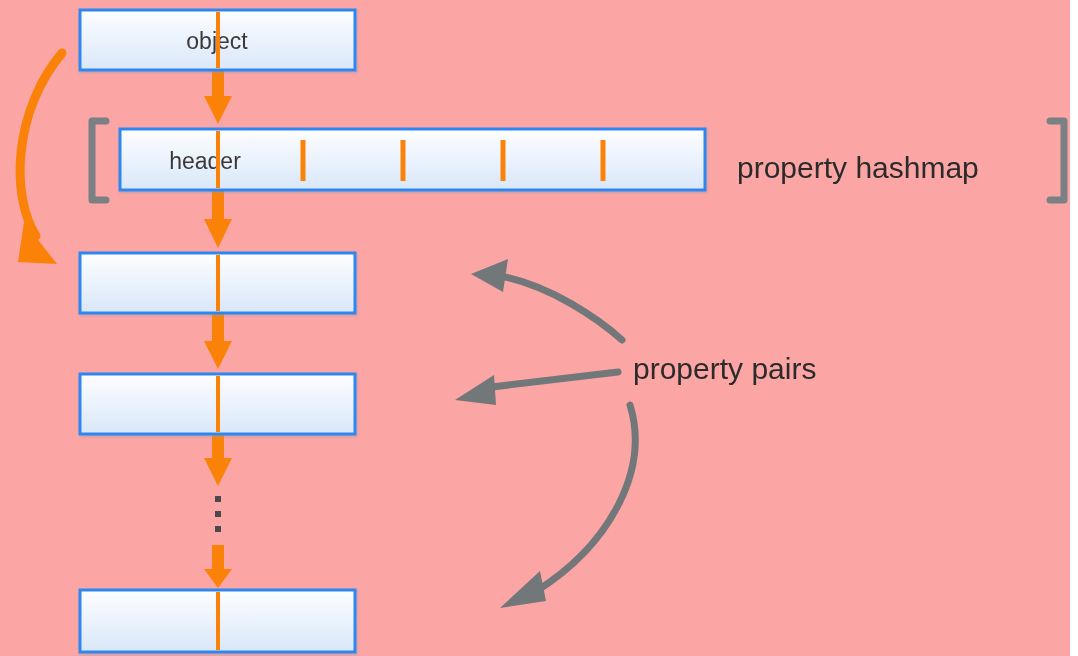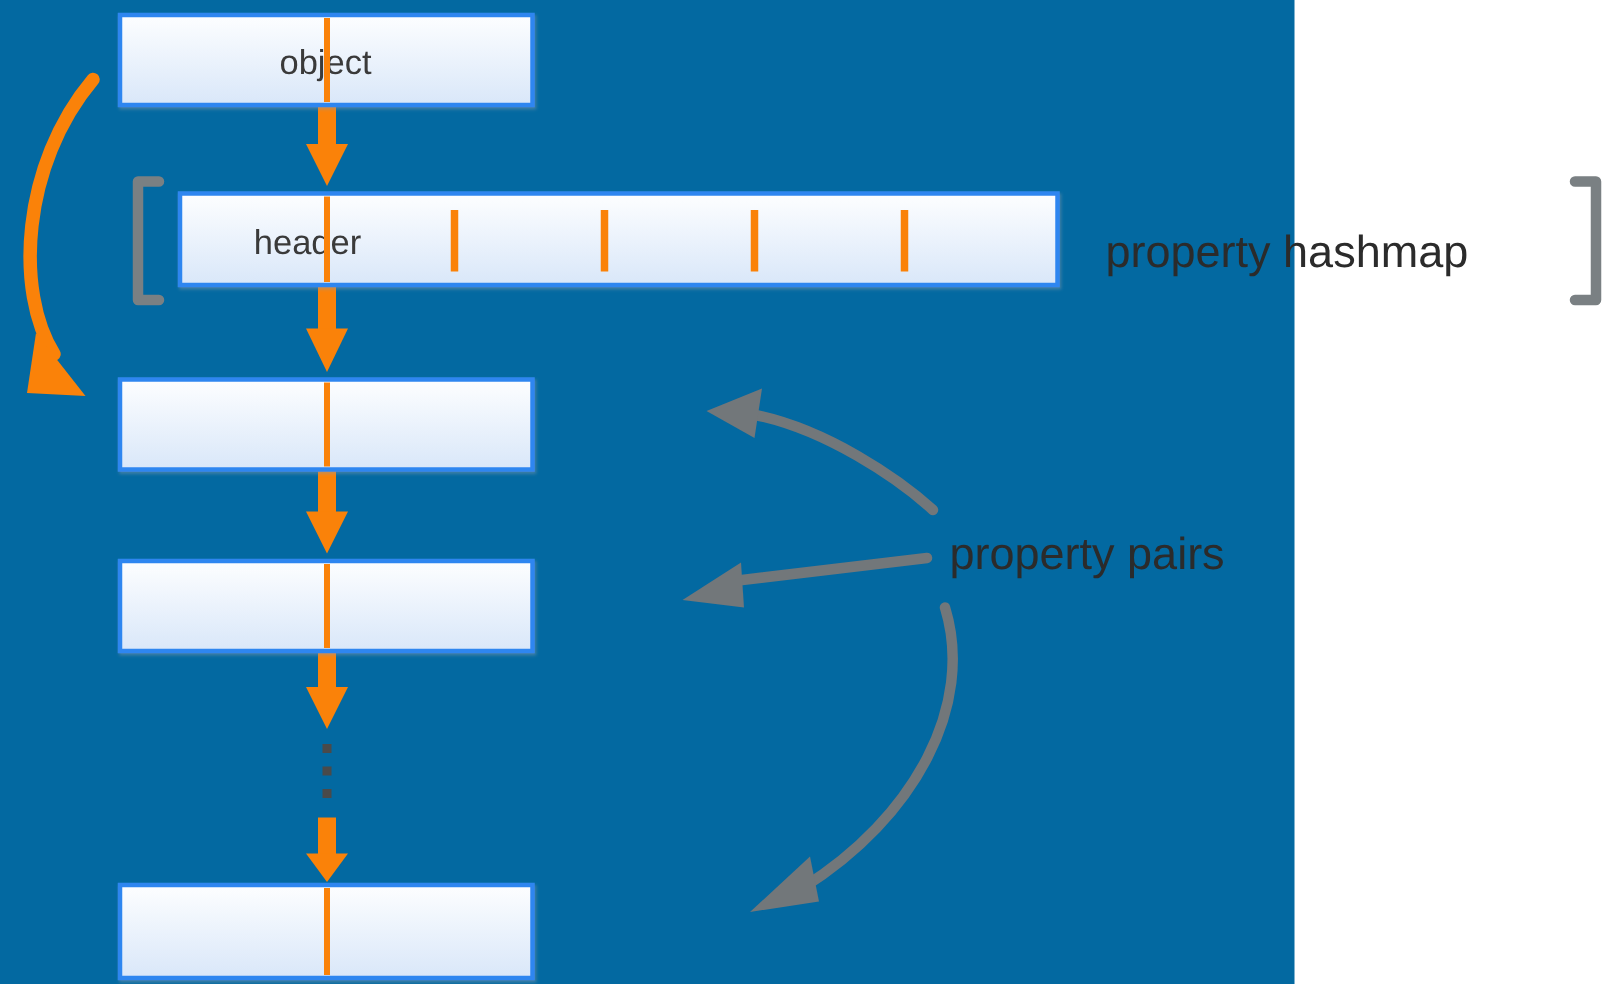--- a/index.html
+++ b/index.html
@@ -8,23 +8,23 @@
     background: #ffffff;
   }
   body {
     width: 1078px;
     height: 656px;
     overflow: hidden;
     font-family: "Liberation Sans", sans-serif;
   }
   #diagram-root {
     position: relative;
-    width: 863px;
+    width: 1070px;
     height: 656px;
-    background: #0369a1;
+    background: #fca5a5;
   }
   svg#diagram-svg {
     display: block;
     width: 1078px;
     height: 656px;
   }
   .box-label {
     font-family: "Liberation Sans", sans-serif;
     font-size: 23px;
     fill: #3a3a3a;

